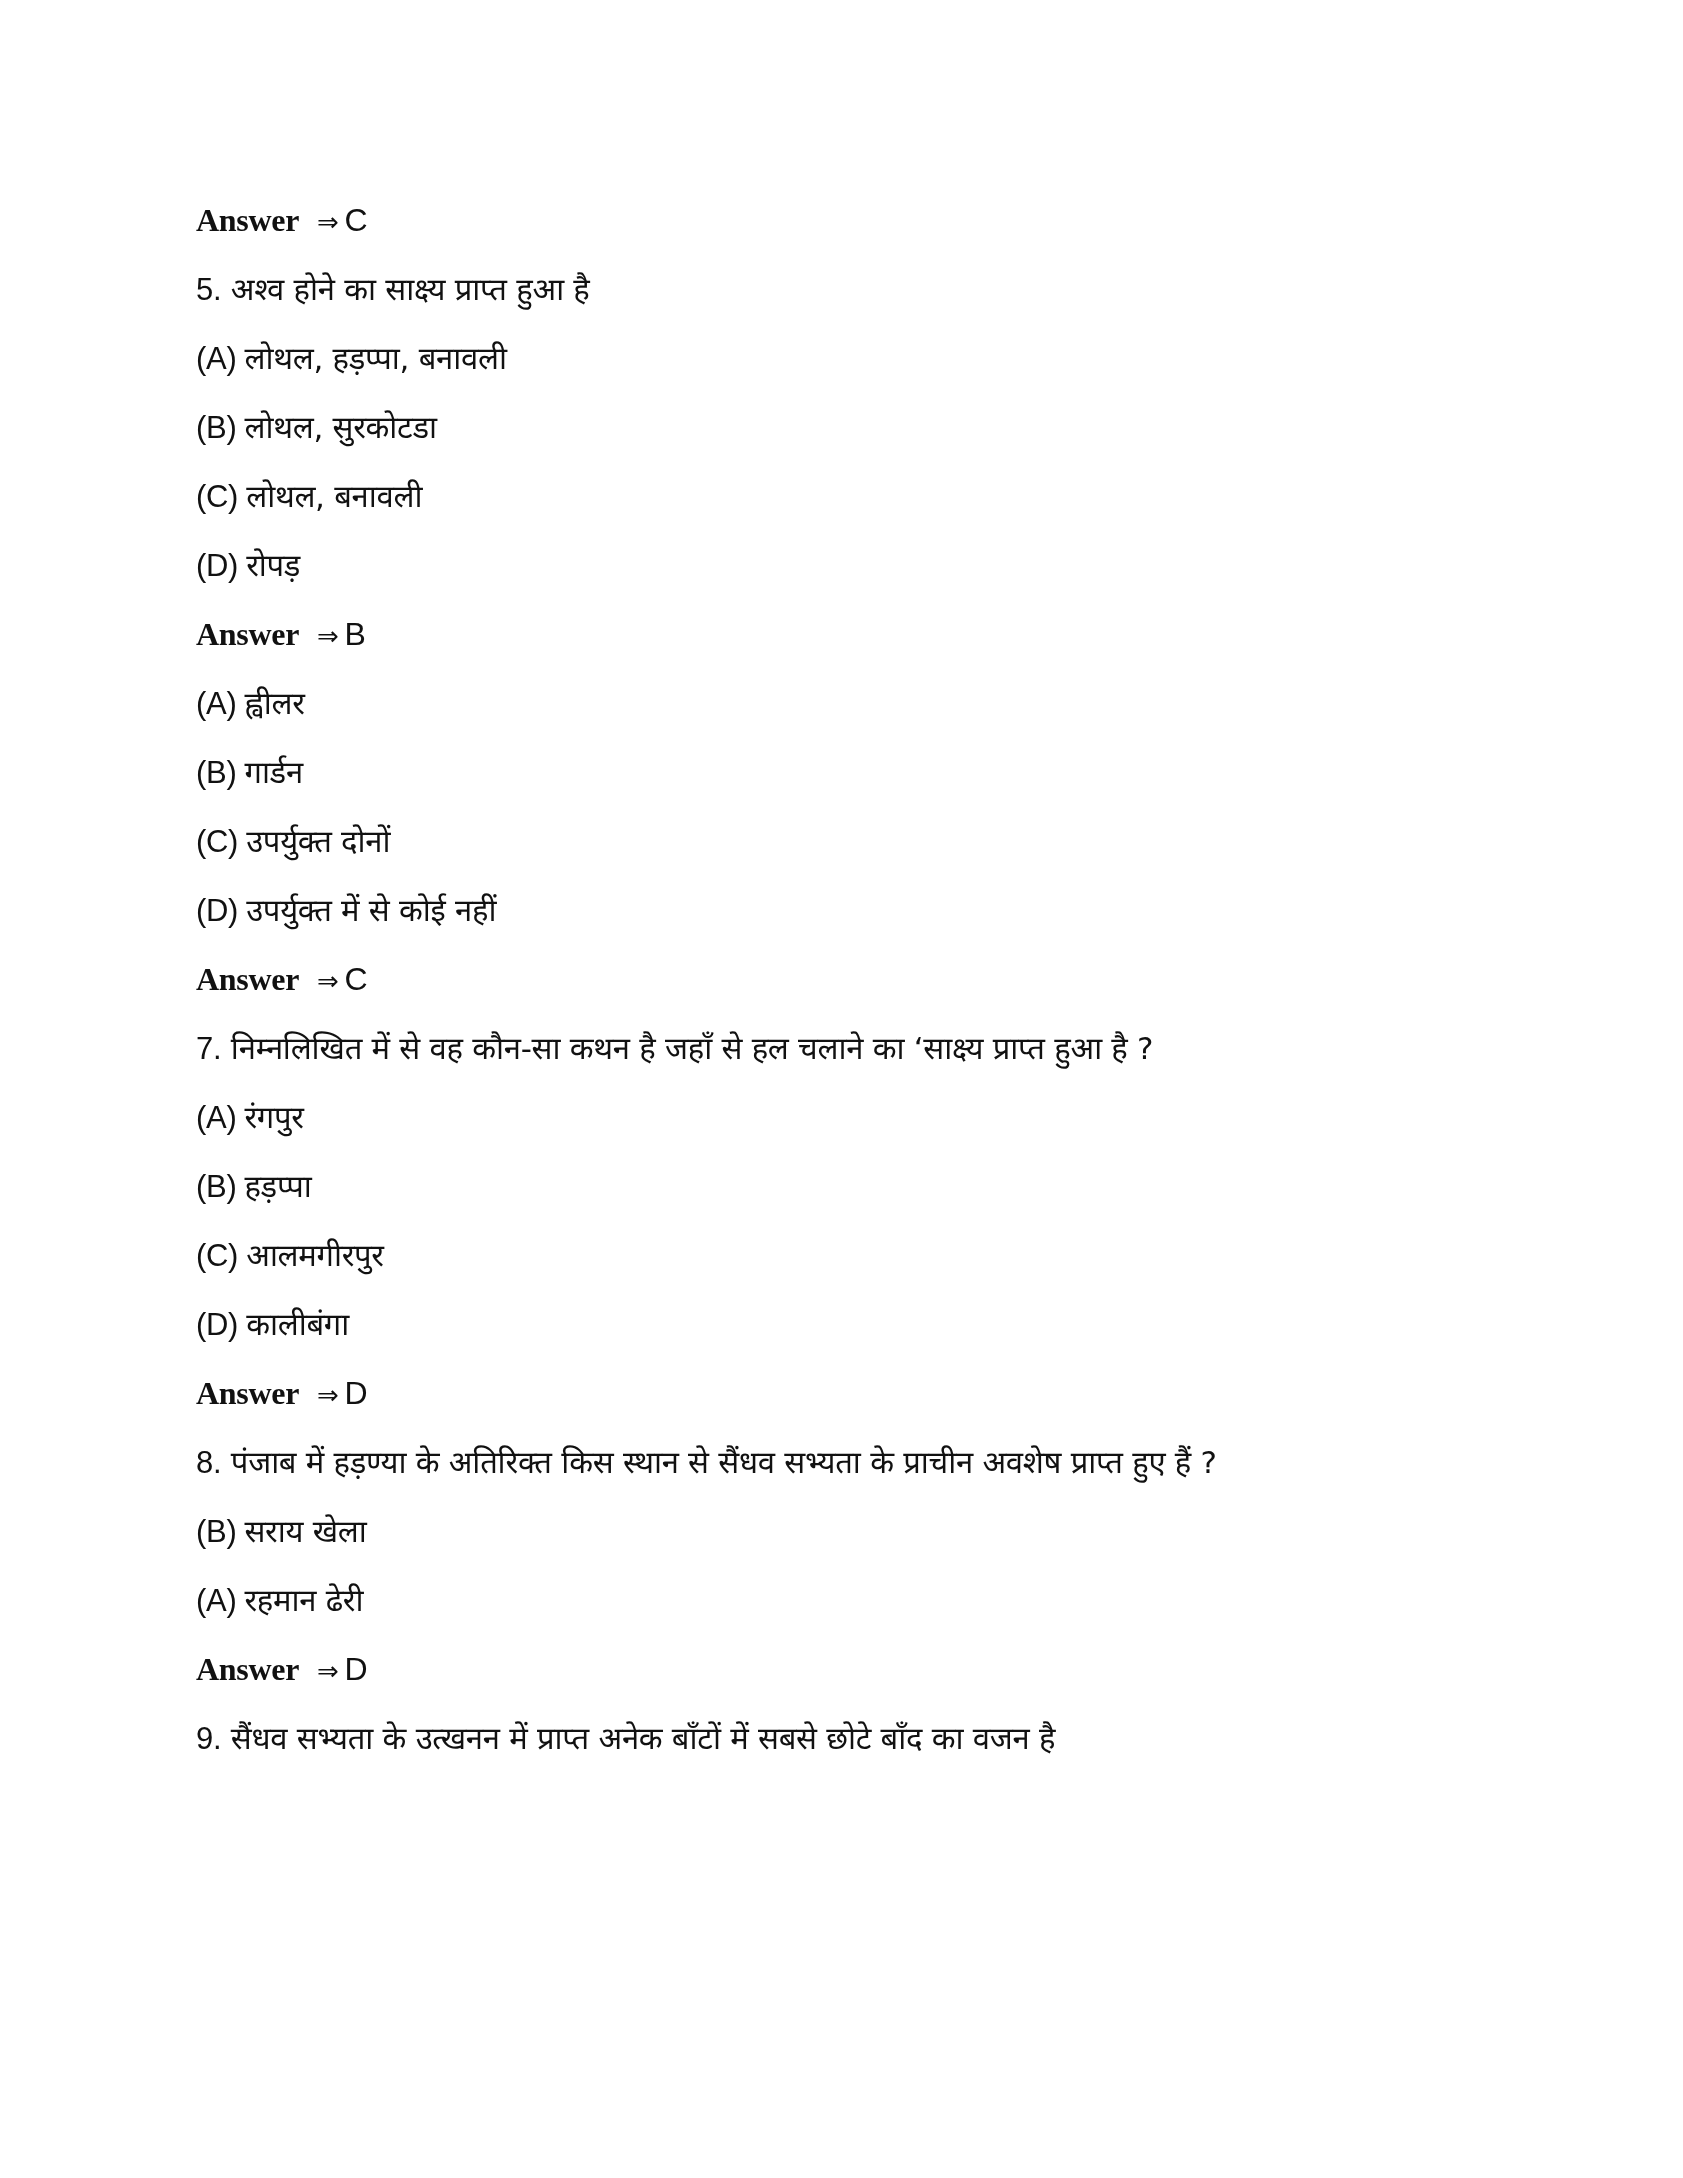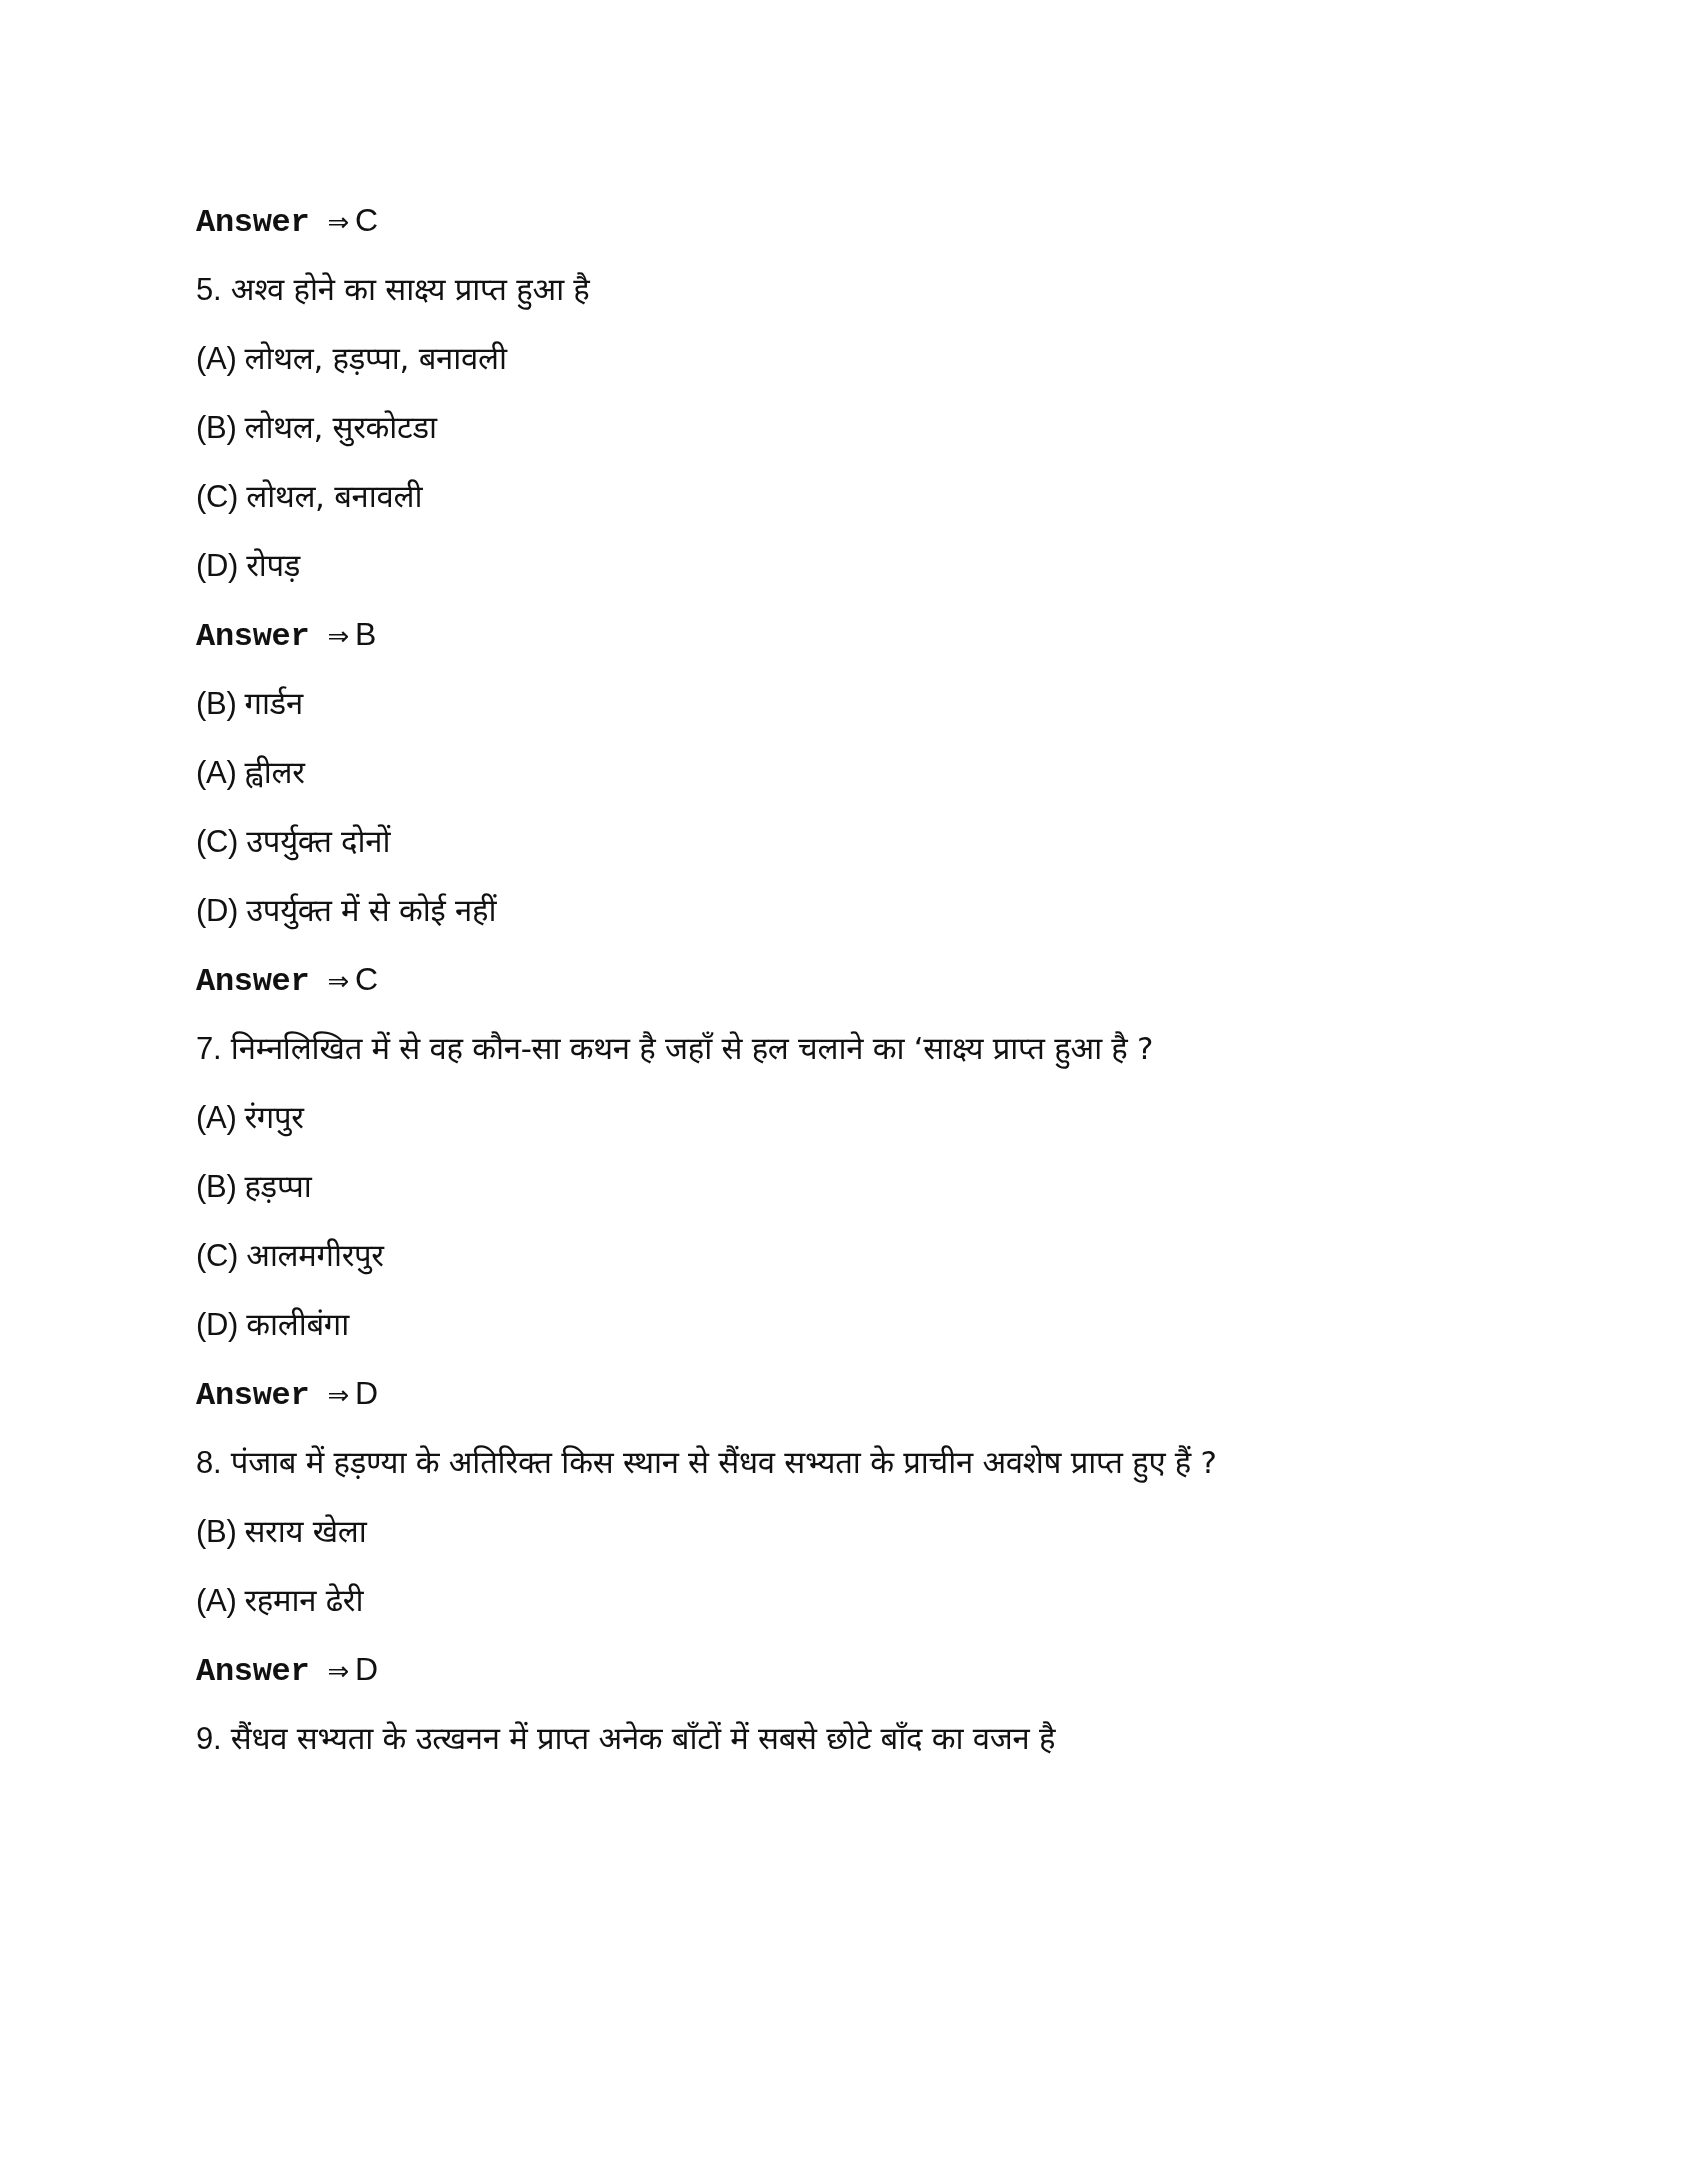--- a/index.html
+++ b/index.html
@@ -5,21 +5,21 @@
   html, body { margin: 0; padding: 0; }
   body {
     width: 1683px; height: 2178px; background: #ffffff; position: relative; overflow: hidden;
     font-family: "DejaVu Sans", "Liberation Sans", sans-serif; color: #111111;
   }
   .page { position: absolute; left: 196px; top: 193px; width: 1386px; }
   .line {
     height: 69px; line-height: 55px; font-size: 31px; white-space: nowrap;
     letter-spacing: -0.3px;
   }
-  .answer-label { font-family: Liberation Mono, monospace; font-weight: bold; font-size: 32px; }
+  .answer-label { font-family: Liberation Serif, serif; font-weight: bold; font-size: 32px; }
   .arrow { font-family: "DejaVu Sans", sans-serif; font-size: 26px; margin-left: 18px; margin-right: 6px; }
   .answer-value { font-family: "Liberation Sans", sans-serif; font-size: 32px; }
   .qnum, .optkey { font-family: "Liberation Sans", sans-serif; font-size: 31px; }
   .optkey { margin-right: 8px; }
 </style>
 </head>
 <body>
 
 <div class="page">
 
@@ -32,22 +32,22 @@
     <span>अश्व होने का साक्ष्य प्राप्त हुआ है</span>
   </div>
   <div class="line"><span class="optkey">(A)</span><span>लोथल, हड़प्पा, बनावली</span></div>
   <div class="line"><span class="optkey">(B)</span><span>लोथल, सुरकोटडा</span></div>
   <div class="line"><span class="optkey">(C)</span><span>लोथल, बनावली</span></div>
   <div class="line"><span class="optkey">(D)</span><span>रोपड़</span></div>
   <div class="line">
     <span class="answer-label">Answer</span><span class="arrow">⇒</span><span class="answer-value">B</span>
   </div>
 
+  <div class="line"><span class="optkey">(A)</span><span>ह्वीलर</span></div>
   <div class="line"><span class="optkey">(B)</span><span>गार्डन</span></div>
-  <div class="line"><span class="optkey">(A)</span><span>ह्वीलर</span></div>
   <div class="line"><span class="optkey">(C)</span><span>उपर्युक्त दोनों</span></div>
   <div class="line"><span class="optkey">(D)</span><span>उपर्युक्त में से कोई नहीं</span></div>
   <div class="line">
     <span class="answer-label">Answer</span><span class="arrow">⇒</span><span class="answer-value">C</span>
   </div>
 
   <div class="line">
     <span class="qnum">7.</span>
     <span>निम्नलिखित में से वह कौन-सा कथन है जहाँ से हल चलाने का ‘साक्ष्य प्राप्त हुआ है ?</span>
   </div>

